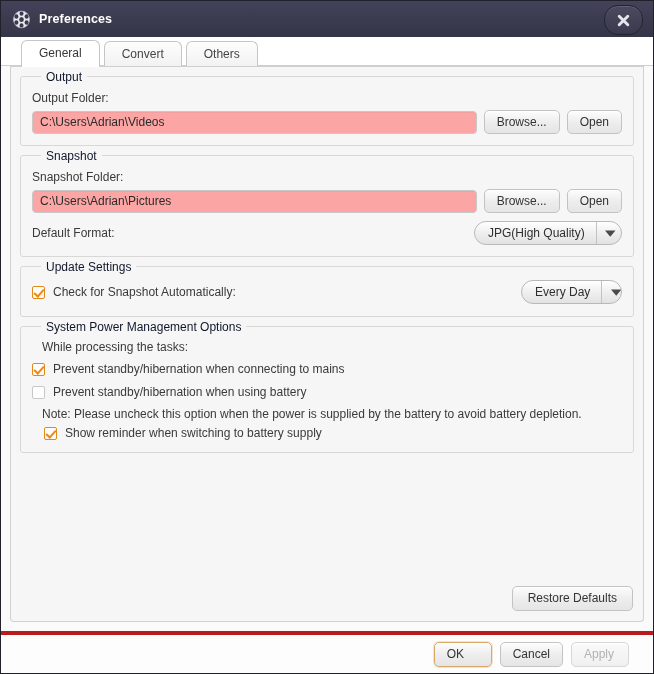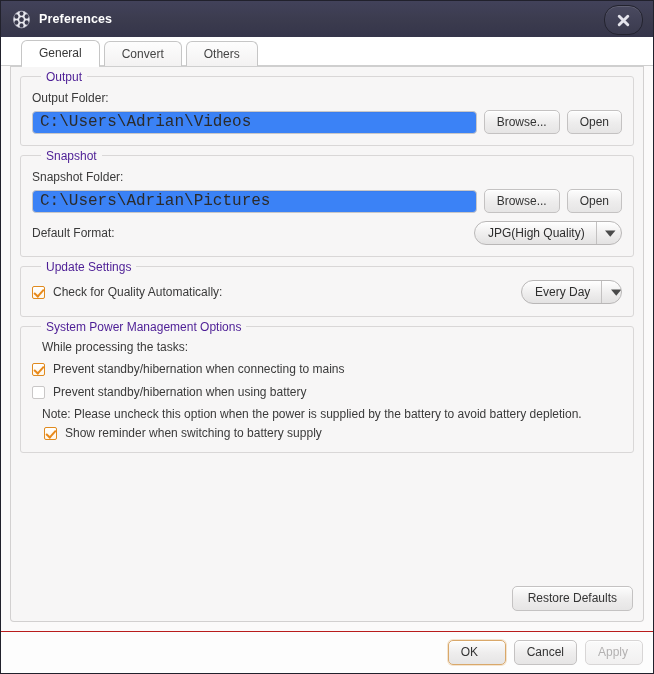--- a/index.html
+++ b/index.html
@@ -144,21 +144,21 @@
     margin-bottom: 9px;
     box-sizing: border-box;
   }
   .group-title {
     position: absolute;
     top: -7px;
     left: 20px;
     background: #f7f6f6;
     padding: 0 5px;
     font-size: 12px;
-    color: #4c1d95;
+    color: #0f172a;
     white-space: nowrap;
   }
   .group-body {
     padding: 14px 11px 11px 11px;
   }
 
   .field-label {
     font-size: 12px;
     color: #3a3a3a;
     margin-bottom: 5px;
@@ -167,31 +167,30 @@
   .row {
     display: flex;
     align-items: center;
   }
 
   
   .textbox {
     flex: 1 1 auto;
     height: 23px;
     line-height: 21px;
-    background: #3b82f6;
+    background: #fca5a5;
     border: 1px solid #c9c7c7;
     border-radius: 4px;
     padding: 0 7px;
-    font-size: 16px;
+    font-size: 12px;
     color: #2b2b2b;
     box-sizing: border-box;
     box-shadow: inset 0 1px 1px rgba(0,0,0,0.035);
     white-space: nowrap;
     overflow: hidden;
-    font-family: Liberation Mono, monospace;
   }
 
   
   .btn {
     height: 24px;
     line-height: 22px;
     padding: 0 12px;
     font-size: 12px;
     color: #343434;
     background: linear-gradient(180deg, #fdfdfd 0%, #eeeded 52%, #e6e5e5 100%);
@@ -296,25 +295,25 @@
     right: 10px;
     bottom: 10px;
   }
   #restore-btn { padding: 0 15px; height: 25px; line-height: 23px; }
 
   
   #footer {
     flex: 0 0 42px;
     height: 42px;
     background: #fdfdfd;
-    border-top: 1px solid #b91c1c;
+    border-top: 4px solid #b91c1c;
     display: flex;
     align-items: center;
     justify-content: flex-end;
-    padding-right: 10px;
+    padding-right: 24px;
     box-sizing: border-box;
     margin-top: 9px;
   }
   #footer .btn {
     height: 25px;
     line-height: 23px;
     min-width: 58px;
     margin-left: 8px;
   }
 </style>
@@ -387,21 +386,21 @@
         </div>
       </div>
     </div>
 
     <div class="group">
       <div class="group-title">Update Settings</div>
       <div class="group-body" style="padding-top:13px;padding-bottom:12px;">
         <div class="row">
           <div class="cb-row" style="margin-bottom:0;">
             <span class="cbox checked"></span>
-            <span class="cb-label">Check for Quality Automatically:</span>
+            <span class="cb-label">Check for Snapshot Automatically:</span>
           </div>
           <div style="flex:1 1 auto;"></div>
           <div class="combo" style="width:101px;">
             <span class="combo-value">Every Day</span>
             <span class="combo-arrow">
               <svg width="13" height="9" viewBox="0 0 13 9">
                   <path d="M1 1.5 L11.5 1.5 L6.25 7.8 Z" fill="#4a4a4a"></path>
                 </svg>
             </span>
           </div>

